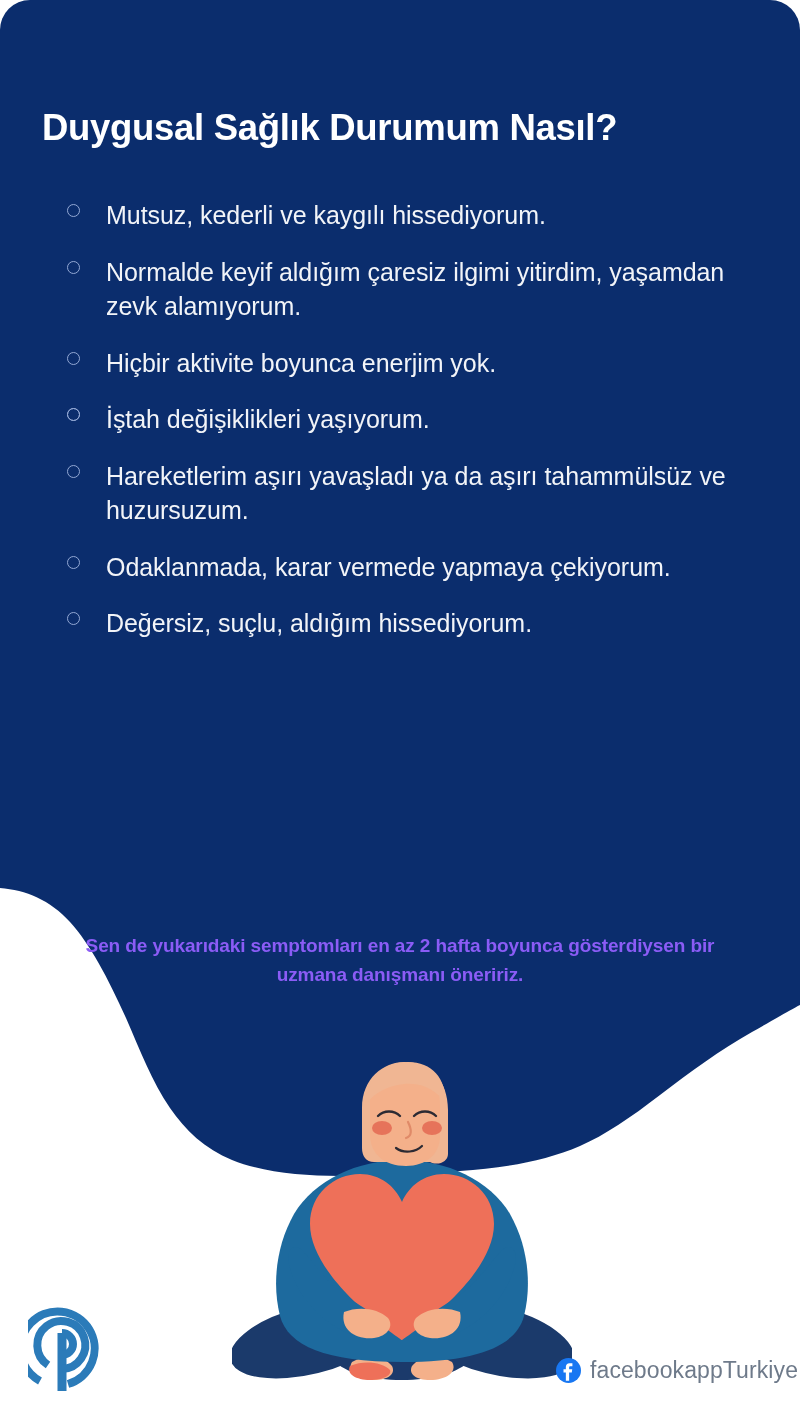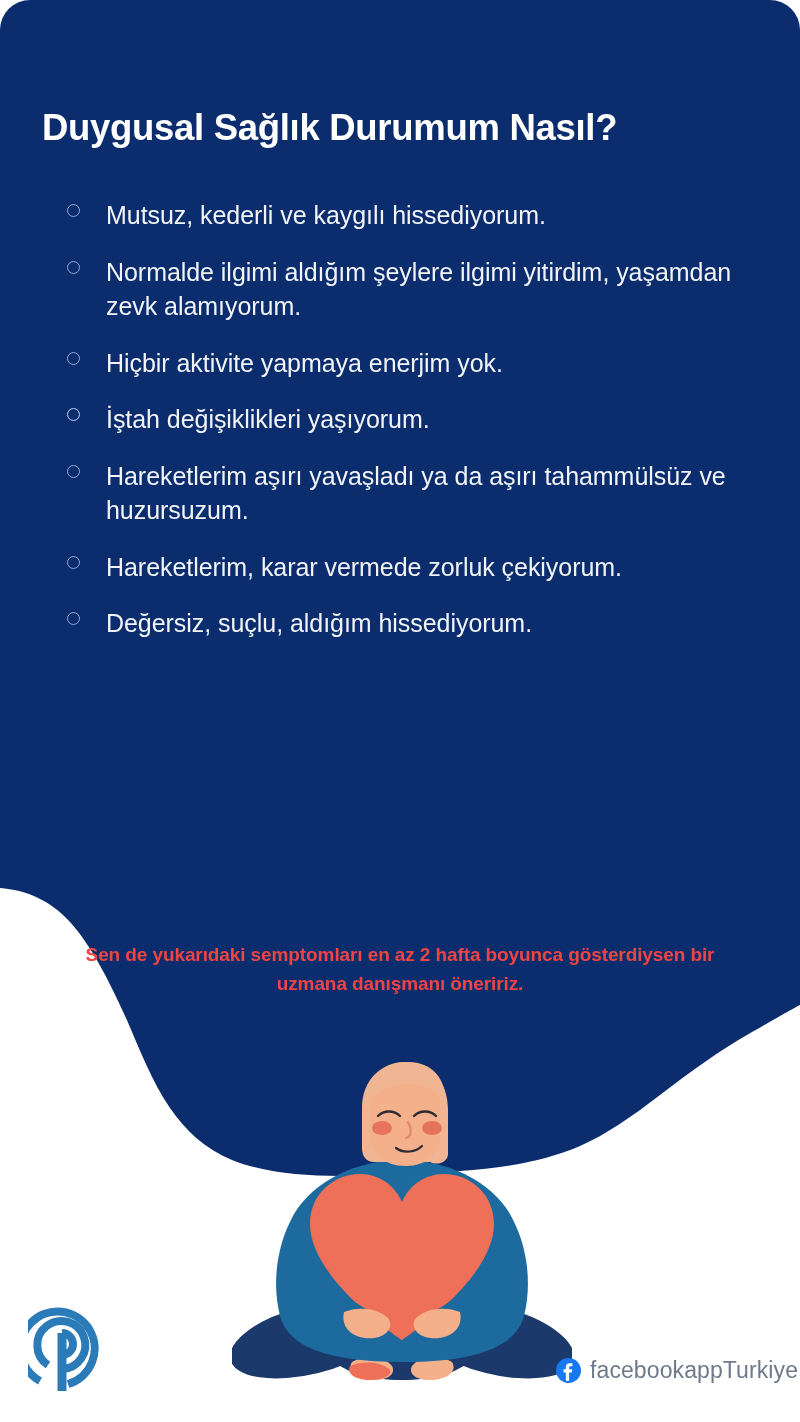--- a/index.html
+++ b/index.html
@@ -80,26 +80,25 @@
     border-radius: 50%;
     background: transparent;
   }
 
   .note {
     position: absolute;
     left: 80px;
     top: 932px;
     width: 640px;
     text-align: center;
-    color: #ef4444;
+    color: #8b5cf6;
     font-size: 19px;
     font-weight: bold;
     line-height: 1.52;
     letter-spacing: -0.1px;
-    margin-top: 9px;
   }
 
   
   .illustration {
     position: absolute;
     left: 232px;
     top: 1062px;
     width: 340px;
     height: 350px;
     z-index: 3;
@@ -212,40 +211,40 @@
 
     <h1 class="title">Duygusal Sağlık Durumum Nasıl?</h1>
 
     <ul class="symptom-list">
       <li class="symptom-item">
         <span class="bullet-ring"></span>
         <span>Mutsuz, kederli ve kaygılı hissediyorum.</span>
       </li>
       <li class="symptom-item">
         <span class="bullet-ring"></span>
-        <span>Normalde ilgimi aldığım şeylere ilgimi yitirdim, yaşamdan zevk alamıyorum.</span>
-      </li>
-      <li class="symptom-item">
-        <span class="bullet-ring"></span>
-        <span>Hiçbir aktivite yapmaya enerjim yok.</span>
+        <span>Normalde keyif aldığım çaresiz ilgimi yitirdim, yaşamdan zevk alamıyorum.</span>
+      </li>
+      <li class="symptom-item">
+        <span class="bullet-ring"></span>
+        <span>Hiçbir aktivite boyunca enerjim yok.</span>
       </li>
       <li class="symptom-item">
         <span class="bullet-ring"></span>
       </li>
       <li class="symptom-item">
         <span class="bullet-ring"></span>
         <span>İştah değişiklikleri yaşıyorum.</span>
       </li>
       <li class="symptom-item">
         <span class="bullet-ring"></span>
         <span>Hareketlerim aşırı yavaşladı ya da aşırı tahammülsüz ve huzursuzum.</span>
       </li>
       <li class="symptom-item">
         <span class="bullet-ring"></span>
-        <span>Hareketlerim, karar vermede zorluk çekiyorum.</span>
+        <span>Odaklanmada, karar vermede yapmaya çekiyorum.</span>
       </li>
       <li class="symptom-item">
         <span class="bullet-ring"></span>
         <span>Değersiz, suçlu, aldığım hissediyorum.</span>
       </li>
     </ul>
 
     <p class="note">Sen de yukarıdaki semptomları en az 2 hafta boyunca gösterdiysen bir uzmana danışmanı öneririz.</p>
   </div>
 

